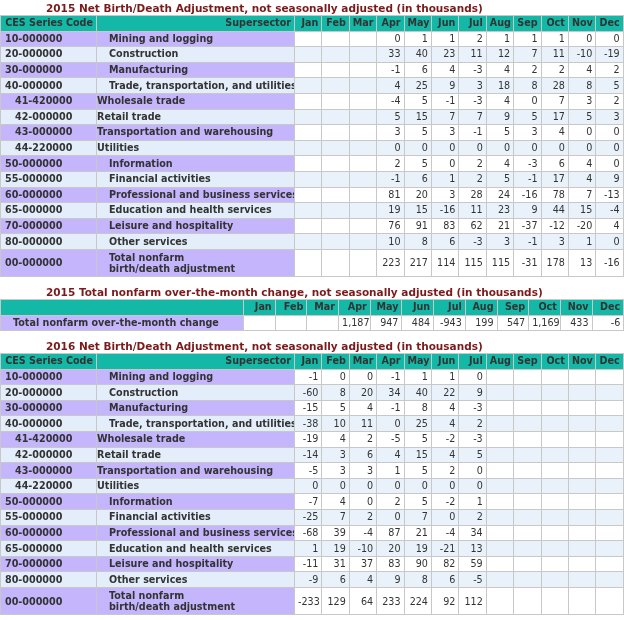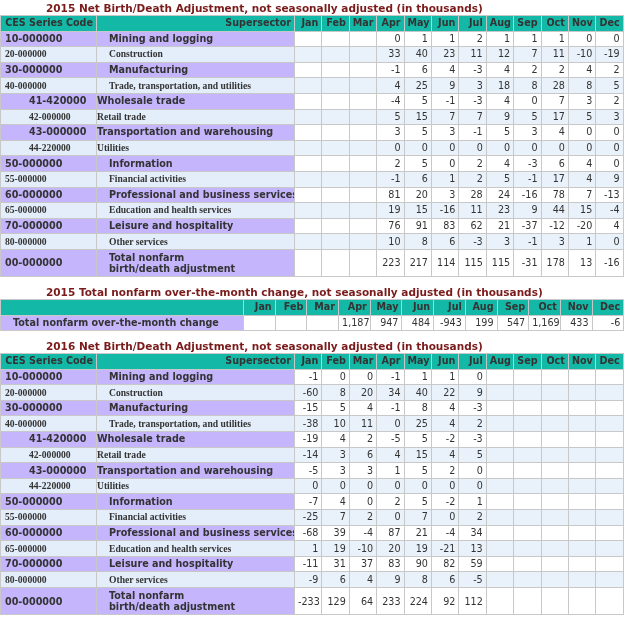--- a/index.html
+++ b/index.html
@@ -2,27 +2,27 @@
 <html><head>
 <meta charset="utf-8">
 <style>
   html, body { margin:0; padding:0; background:#ffffff; }
   body { width:624px; height:620px; overflow:hidden; font-family:"DejaVu Sans", sans-serif; font-size:9.6px; color:#333; }
   .caption { color:#7a1a1a; font-weight:bold; font-size:10.5px; padding:1px 0 0 2px; height:14px; line-height:14px; white-space:nowrap;margin-left:44px; }
   table { border-collapse:collapse; table-layout:fixed; }
   td, th { border:1px solid #c8c8c8; padding:0 3px; height:14.6px; line-height:14px; white-space:nowrap; overflow:hidden; }
   th { background:#14b8a6; font-weight:bold; color:#333; text-align:right; }
   td.code { font-weight:bold; color:#333; padding-left:4px; }
-  td.code.sub { padding-left:28px;margin-top:36px; }
+  td.code.sub { padding-left:14px;margin-top:36px; }
   td.sector { font-weight:bold; color:#333; padding-left:12px; }
   td.sector.sub { padding-left:0; }
   td.num { text-align:right; color:#333; font-weight:normal; }
   tr.odd td.code, tr.odd td.sector { background:#c4b5fd; }
   tr.even td { background:#e9f2fb; }
-  tr.even td.code, tr.even td.sector { background:#e3eefa;font-family:Liberation Serif, serif; }
+  tr.even td.code, tr.even td.sector { background:#e3eefa; }
   tr.tall td { height:26px; line-height:11px; }
   .t1 { margin-left:0; width:623px; }
   .t2 { margin-left:0; width:623px; }
   .spacer { height:7px; }
 </style>
 </head>
 <body>
 
 <div class="caption">2015 Net Birth/Death Adjustment, not seasonally adjusted (in thousands)</div>
 <table class="t1">

